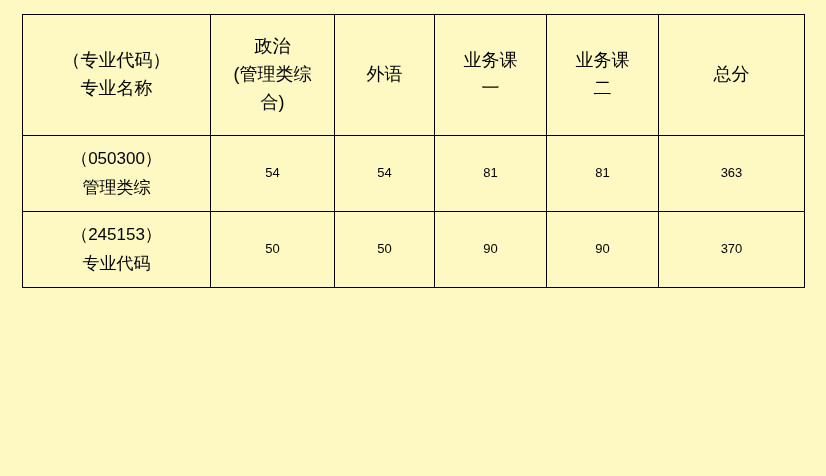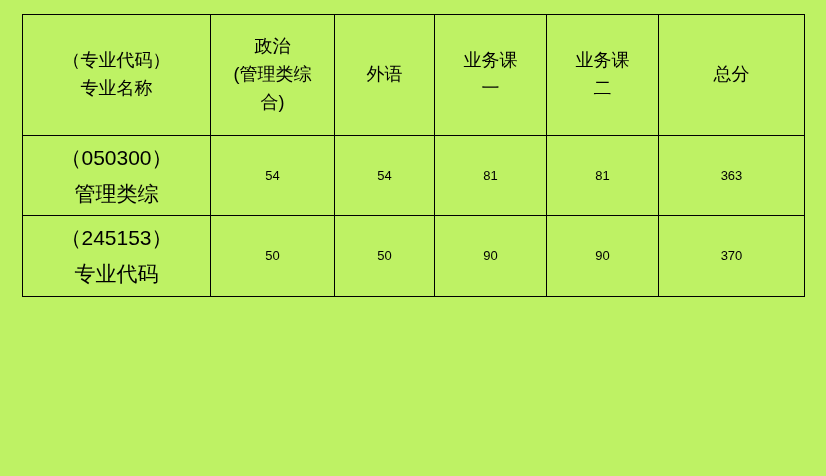--- a/index.html
+++ b/index.html
@@ -11,21 +11,21 @@
     width: 826px;
     height: 476px;
     font-family: "Liberation Sans", sans-serif;
     color: #000000;
     overflow: hidden;
   }
   .page {
     width: 826px;
     height: 476px;
     position: relative;
-    background: #bef264;
+    background: #fef9c3;
   }
   table.score-table {
     border-collapse: collapse;
     table-layout: fixed;
     position: absolute;
     left: 22px;
     top: 14px;
     width: 782px;
   }
   table.score-table td,
@@ -51,21 +51,21 @@
   }
   thead td .line { display: block; }
 
   tbody td {
     font-size: 17px;
   }
   tbody tr { height: 76px; }
   tbody tr.tall { height: 96px; }
 
   tbody td.name {
-    font-size: 21px;
+    font-size: 17px;
     line-height: 1.7;
   }
   tbody td.name .line { display: block; }
   tbody td.num {
     font-size: 13px;
   }
 </style>
 </head>
 <body>
 

